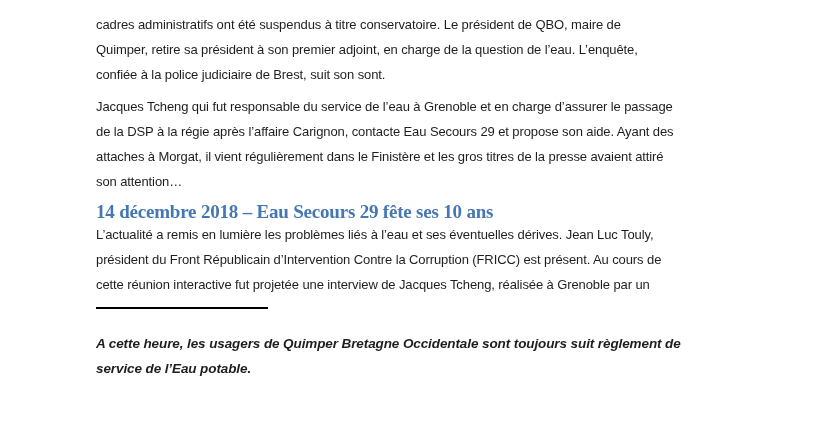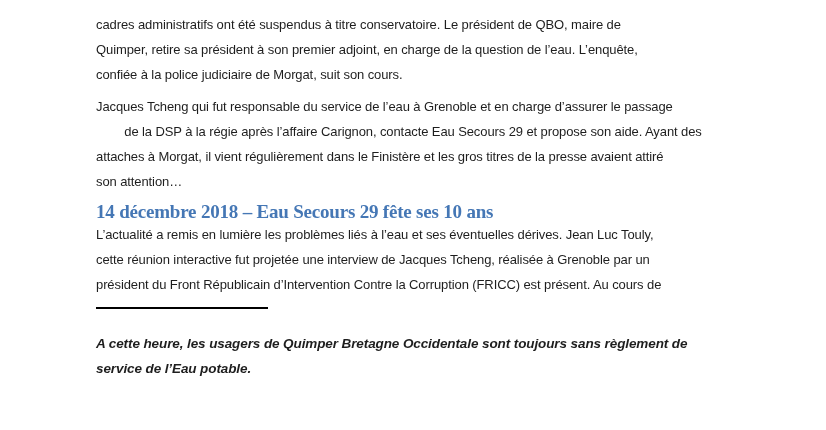--- a/index.html
+++ b/index.html
@@ -56,33 +56,33 @@
   }
 </style>
 </head>
 <body>
 
 <div class="page">
   <div class="content">
       <div class="para body">
         <div class="line" style="word-spacing: 0px;">cadres administratifs ont été suspendus à titre conservatoire. Le président de QBO, maire de</div>
         <div class="line" style="word-spacing: 0px;">Quimper, retire sa président à son premier adjoint, en charge de la question de l’eau. L’enquête,</div>
-        <div class="line line-last">confiée à la police judiciaire de Morgat, suit son cours.</div>
+        <div class="line line-last">confiée à la police judiciaire de Brest, suit son sont.</div>
       </div>
       <div class="para body">
         <div class="line" style="word-spacing: 0px;">Jacques Tcheng qui fut responsable du service de l’eau à Grenoble et en charge d’assurer le passage</div>
-        <div class="line" style="word-spacing: 0px; text-align: center;">de la DSP à la régie après l’affaire Carignon, contacte Eau Secours 29 et propose son aide. Ayant des</div>
+        <div class="line" style="word-spacing: 0px;">de la DSP à la régie après l’affaire Carignon, contacte Eau Secours 29 et propose son aide. Ayant des</div>
         <div class="line" style="word-spacing: 0px;">attaches à Morgat, il vient régulièrement dans le Finistère et les gros titres de la presse avaient attiré</div>
         <div class="line line-last">son attention…</div>
       </div>
       <h2 class="heading">14 décembre 2018 – Eau Secours 29 fête ses 10 ans</h2>
       <div class="para body">
         <div class="line" style="word-spacing: 0px;">L’actualité a remis en lumière les problèmes liés à l’eau et ses éventuelles dérives. Jean Luc Touly,</div>
+        <div class="line" style="word-spacing: 0px;">président du Front Républicain d’Intervention Contre la Corruption (FRICC) est présent. Au cours de</div>
         <div class="line" style="word-spacing: 0px;">cette réunion interactive fut projetée une interview de Jacques Tcheng, réalisée à Grenoble par un</div>
-        <div class="line" style="word-spacing: 0px;">président du Front Républicain d’Intervention Contre la Corruption (FRICC) est présent. Au cours de</div>
       </div>
       <div class="rule"></div>
       <div class="para emphasis">
-        <div class="line" style="word-spacing: 0px;">A cette heure, les usagers de Quimper Bretagne Occidentale sont toujours sans règlement de</div>
+        <div class="line" style="word-spacing: 0px;">A cette heure, les usagers de Quimper Bretagne Occidentale sont toujours suit règlement de</div>
         <div class="line line-last">service de l’Eau potable.</div>
       </div>
     </div>
 </div>
 
 </body></html>

